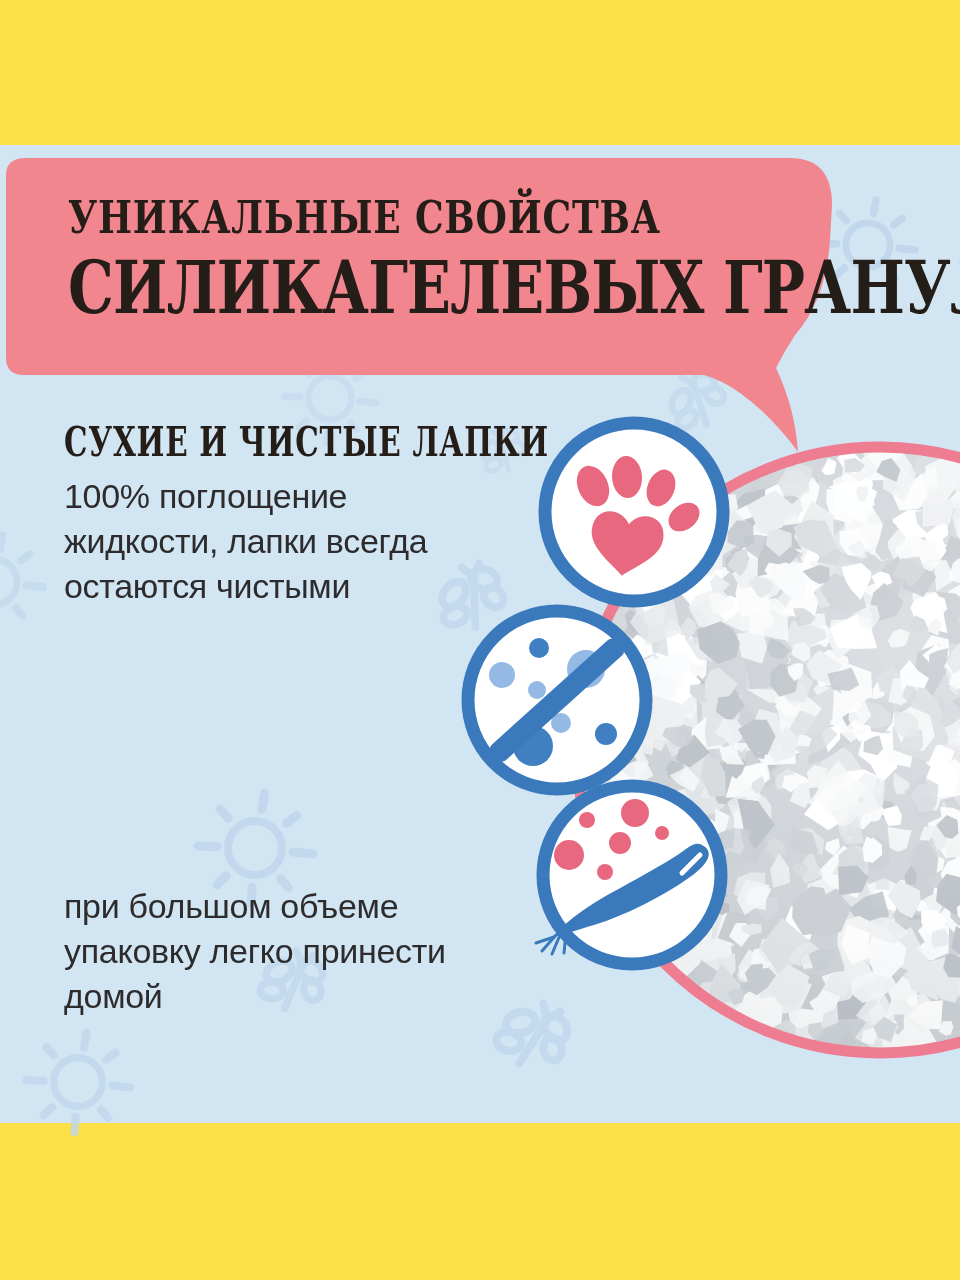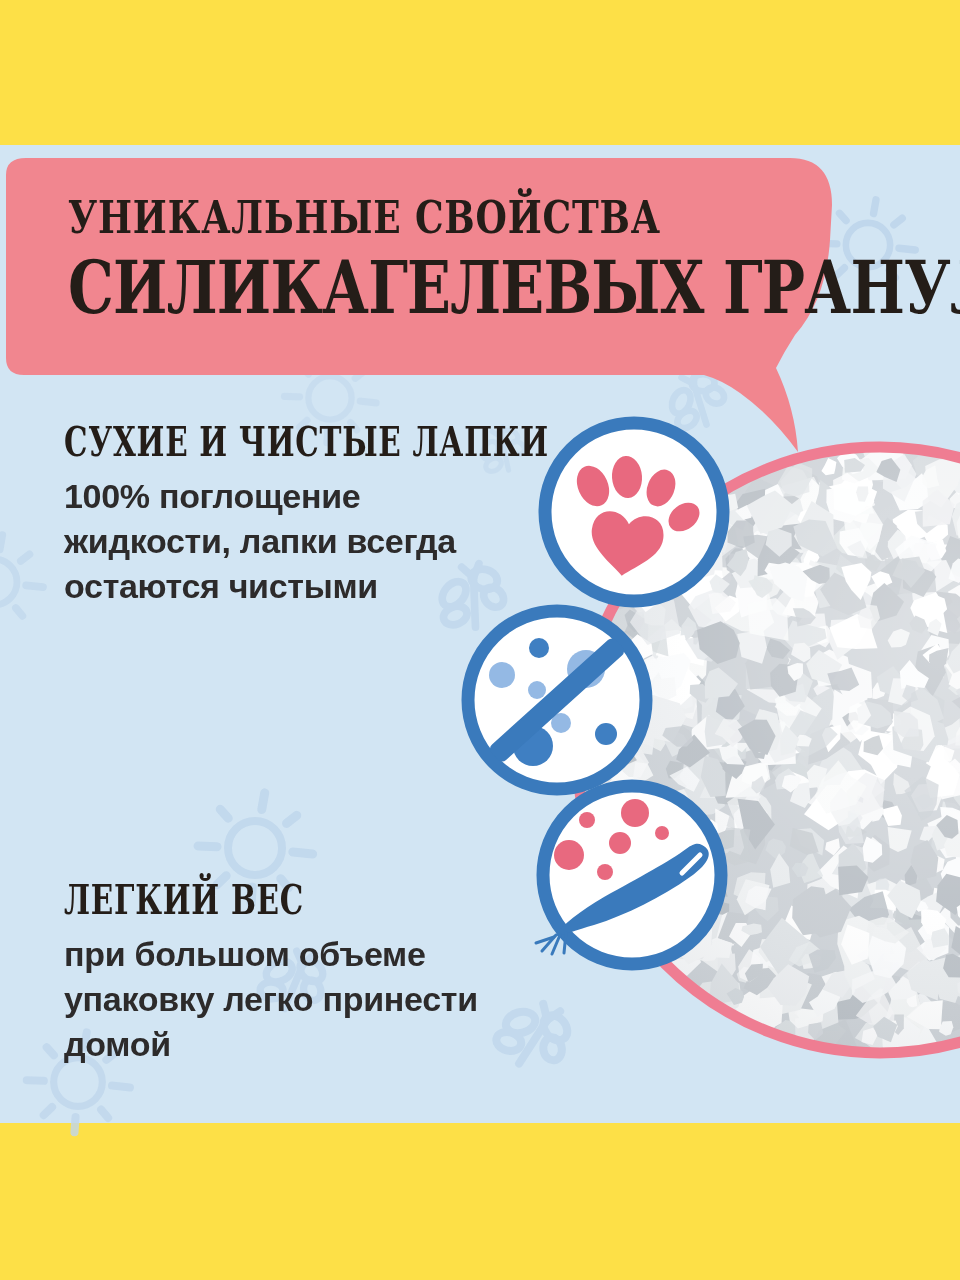--- a/index.html
+++ b/index.html
@@ -40,21 +40,20 @@
     font-weight:700;font-size:41px;line-height:48px;
     letter-spacing:1px;color:#241d18;white-space:nowrap;
     transform:scaleX(0.72);
   }
   .feature-body{
     margin-top:8px;
     font-size:34px;line-height:45px;
     letter-spacing:-0.3px;
     color:#2d2b2b;
     white-space:pre-line;
-    font-weight:bold;
   }
 </style>
 </head>
 <body>
 
 <div class="canvas">
 
   <svg class="art" viewBox="0 0 960 1280" xmlns="http://www.w3.org/2000/svg">
     <defs>
       <clipPath id="photoClip">
@@ -806,19 +805,18 @@
 
   <div class="feature f1">
     <div><span class="condensed feature-heading">СУХИЕ И ЧИСТЫЕ ЛАПКИ</span></div>
     <div class="feature-body">100% поглощение
 жидкости, лапки всегда
 остаются чистыми</div>
   </div>
 
 
   <div class="feature f3">
-    <div><span class="condensed feature-heading">ЛЕГКИЙ ВЕС</span></div>
     <div class="feature-body">при большом объеме
 упаковку легко принести
 домой</div>
   </div>
 
 </div>
 
 </body></html>

